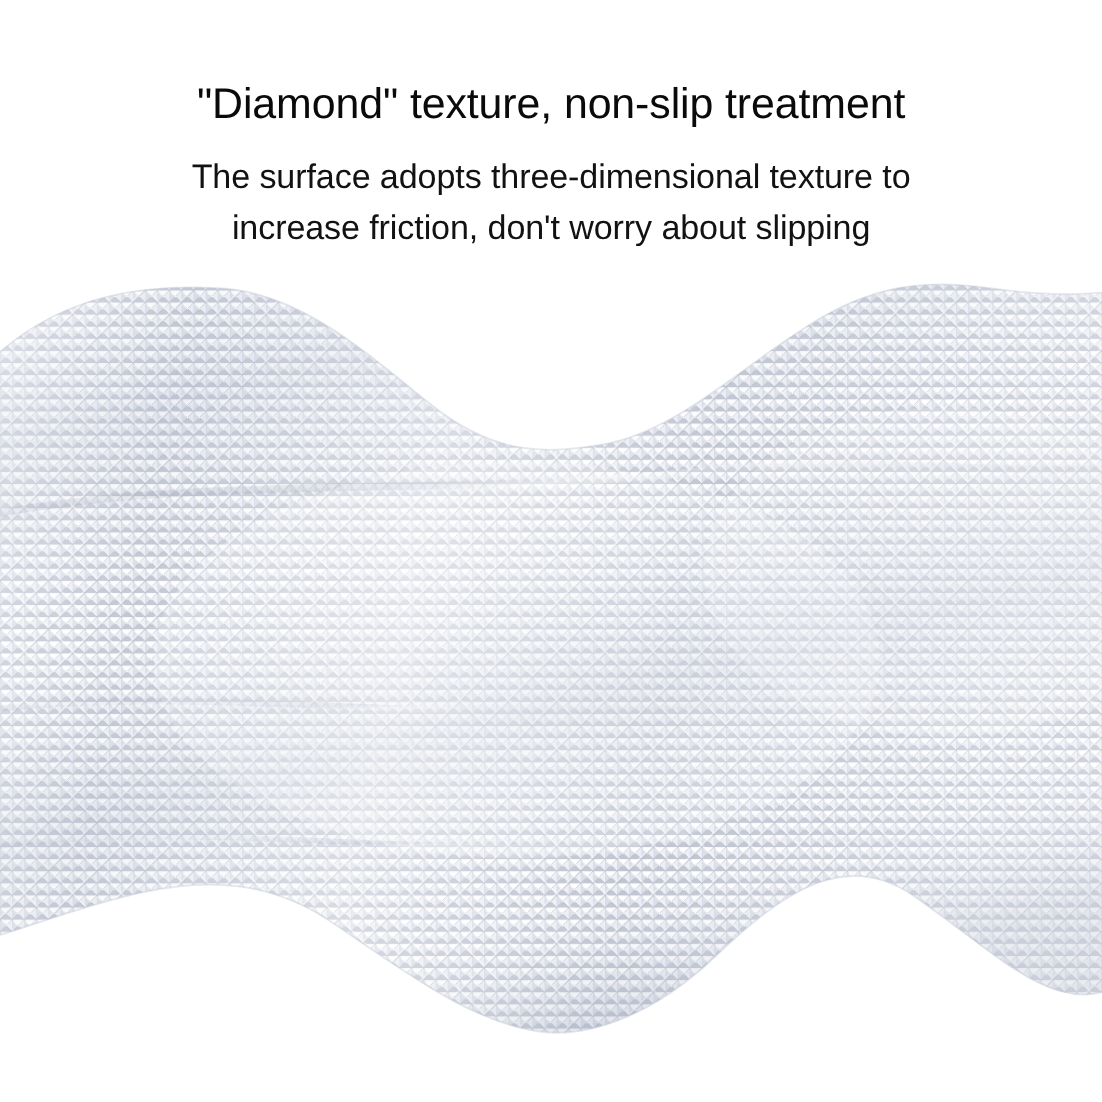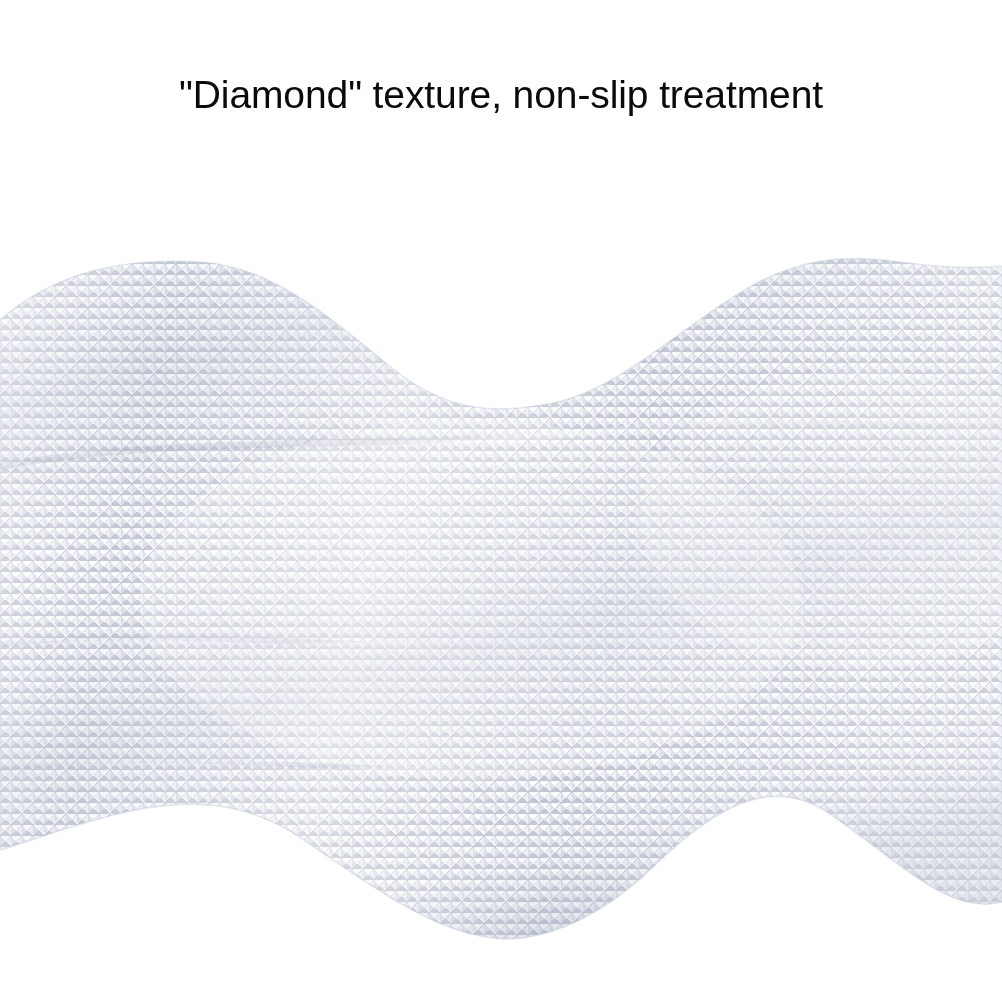--- a/index.html
+++ b/index.html
@@ -178,16 +178,18 @@
         C 596,922 536,944 492,938
         C 430,930 372,886 304,840
         C 246,800 188,798 126,812
         C 74,824 34,840 0,850" fill="none" stroke="#c5cbd9" stroke-width="1.6" opacity="0.45"></path>
     </svg>
   </div>
 
   <div class="text-block">
     <h1 class="headline">"Diamond" texture, non-slip treatment</h1>
     <p class="subhead">
+      <span class="sub-line">The surface adopts three-dimensional texture to</span>
+      <span class="sub-line">increase friction, don't worry about slipping</span>
     </p>
   </div>
 
 </div>
 
 </body></html>

